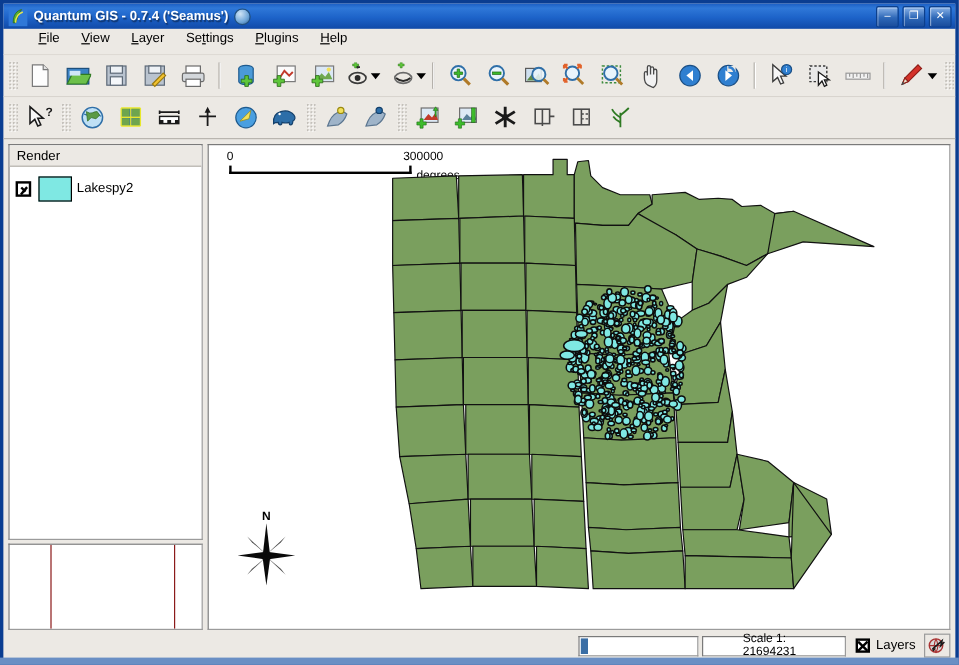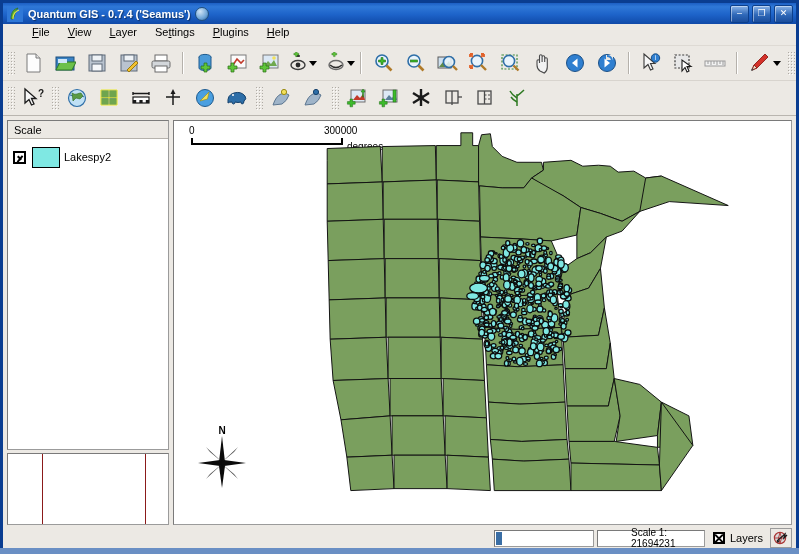--- a/index.html
+++ b/index.html
@@ -146,21 +146,21 @@
   .ov-line{position:absolute;top:0;bottom:0;width:1px;background:#8b1a1a;}
   
   #map-canvas{
     flex:1 1 auto;background:#fff;
     border:1px solid #9b9b9b;border-top-color:#7a7a7a;border-left-color:#7a7a7a;
     box-sizing:border-box;position:relative;overflow:hidden;
   }
   #scalebar{position:absolute;left:15px;top:4px;width:180px;}
   #scalebar .sb-labels{position:relative;height:12px;font-size:10px;color:#000;}
   #sb-min{position:absolute;left:0;top:0;}
-  #sb-max{position:absolute;left:135px;top:0;}
+  #sb-max{position:absolute;left:147px;top:0;}
   #sb-bar{
     position:absolute;left:2px;top:13px;width:152px;height:7px;
     border-left:2px solid #000;border-right:2px solid #000;border-bottom:2px solid #000;
     box-sizing:border-box;
   }
   #sb-units{position:absolute;left:158px;top:16px;font-size:10px;color:#000;}
   #northarrow{position:absolute;left:24px;bottom:35px;width:48px;height:64px;}
   #northarrow .n-label{
     position:absolute;left:0;right:0;top:0;text-align:center;font-size:10px;font-weight:bold;color:#000;
   }
@@ -172,21 +172,21 @@
     padding:0 4px 0 4px;box-sizing:border-box;
   }
   .sb-field{
     height:17px;background:#fff;
     border:1px solid #9b9b9b;border-top-color:#7a7a7a;border-left-color:#7a7a7a;
     box-sizing:border-box;display:flex;align-items:center;
     padding:0 3px;font-size:10px;color:#000;margin-left:3px;
   }
   #sb-progress{width:100px;position:relative;padding:0;}
   #sb-progress .chunk{width:6px;height:13px;background:#3a6ea5;margin:1px;}
-  #sb-scale{width:108px;padding-left:33px;}
+  #sb-scale{width:120px;padding-left:33px;}
   #sb-coords{width:213px;}
   #render-box{
     display:flex;align-items:center;margin-left:4px;height:17px;
     padding:0 4px;
   }
   #render-check{
     width:12px;height:12px;border:2px solid #000;position:relative;margin-right:5px;box-sizing:border-box;background:#fff;
   }
   #render-check:before,#render-check:after{
     content:"";position:absolute;left:3px;top:-1px;width:2px;height:11px;background:#000;
@@ -539,21 +539,21 @@
         </g>
       </svg>
     </div>
   </div>
 
   <div id="body">
 
     <div id="leftcol">
 
       <div id="legend-panel">
-        <div id="legend-header">Scale</div>
+        <div id="legend-header">Render</div>
 
         <div class="legend-row">
           <div class="legend-inner">
             <div class="lg-check"></div>
             <div class="lg-swatch" style="background:#7fe8e3"></div>
             <div class="lg-label">Lakespy2</div>
           </div>
         </div>
 
       </div>

